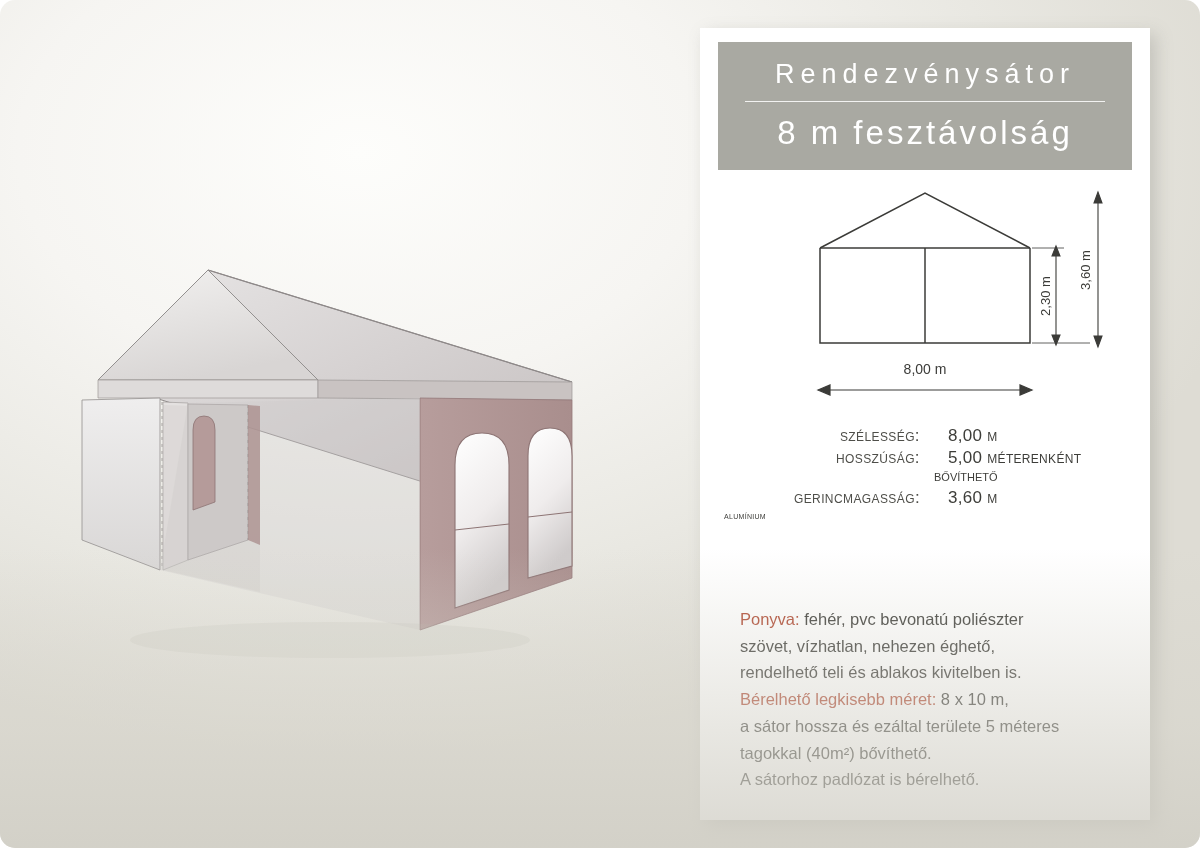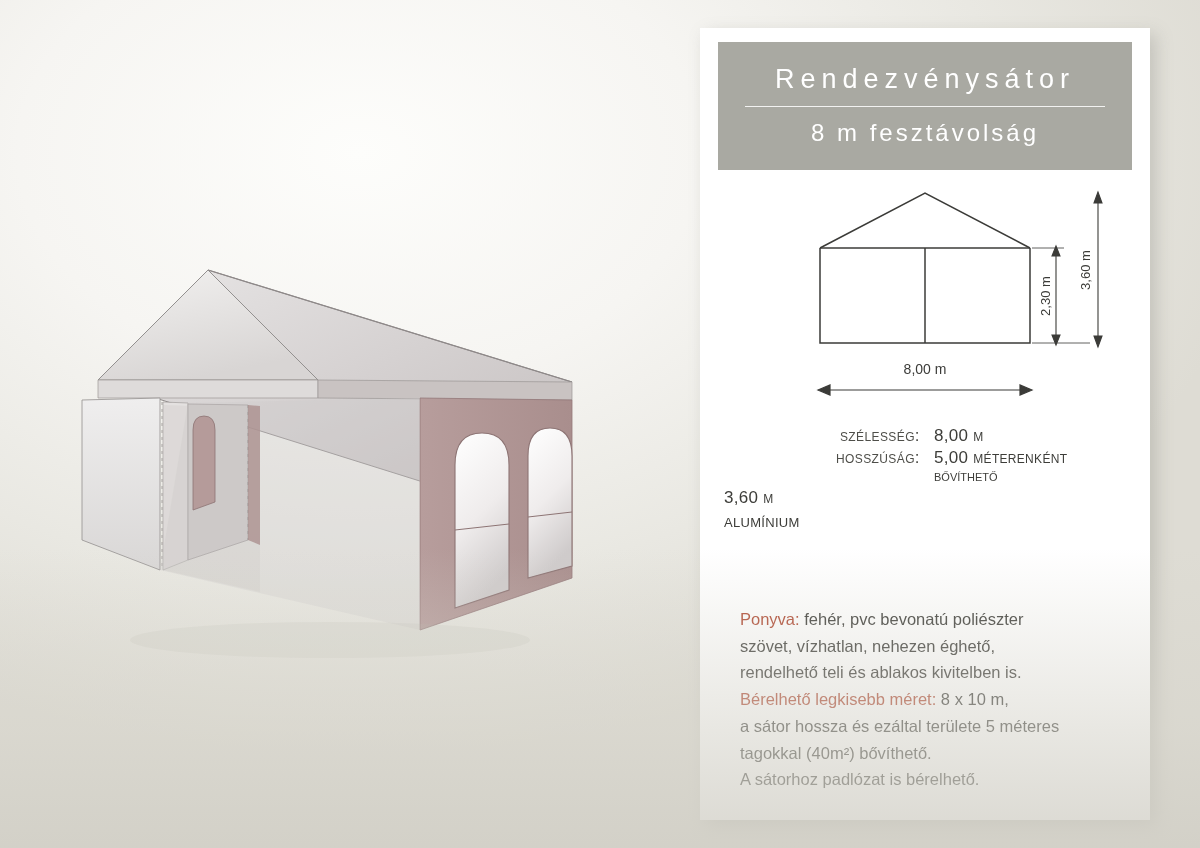--- a/index.html
+++ b/index.html
@@ -13,20 +13,21 @@
     background: #ffffff;
     overflow: hidden;
   }
   .page {
     position: relative;
     width: 1200px;
     height: 848px;
     background:
       radial-gradient(ellipse 900px 600px at 30% 18%, #fdfdfb 0%, #f6f5f2 38%, #e9e8e2 72%, #dedcd4 100%);
     overflow: hidden;
+    border-radius: 15px;
   }
   .page::after {
     content: "";
     position: absolute;
     left: 0; right: 0; bottom: 0;
     height: 300px;
     background: linear-gradient(180deg, rgba(222,220,212,0) 0%, rgba(214,212,203,0.55) 60%, rgba(208,206,197,0.8) 100%);
     pointer-events: none;
   }
 
@@ -70,21 +71,21 @@
     line-height: 1.1;
     padding-bottom: 12px;
     white-space: nowrap;
   }
   .title-rule {
     width: 360px;
     height: 1px;
     background: rgba(255,255,255,0.85);
   }
   .card-subtitle {
-    font-size: 24px;
+    font-size: 33px;
     letter-spacing: 3px;
     padding-top: 12px;
     white-space: nowrap;
   }
 
   
   .drawing {
     position: absolute;
     left: 20px;
     top: 150px;
@@ -102,36 +103,36 @@
     color: #4a4a46;
   }
   .spec-row {
     display: flex;
     align-items: baseline;
     margin-bottom: 2px;
   }
   .spec-label {
     width: 196px;
     text-align: right;
-    padding-right: 14px;
+    padding-right: 28px;
     font-size: 17px;
     font-variant: small-caps;
     text-transform: lowercase;
     letter-spacing: 0.4px;
     color: #4e4e49;
   }
   .spec-value {
     font-size: 17px;
     font-variant: small-caps;
     text-transform: lowercase;
     letter-spacing: 0.3px;
     color: #3d3d39;
   }
   .spec-value.small {
-    font-size: 19px;
+    font-size: 10px;
   }
   .spec-cont {
     width: 100%;
     padding-left: 210px;
     font-size: 16px;
     font-variant: small-caps;
     text-transform: lowercase;
     color: #3d3d39;
     margin-top: -3px;
     margin-bottom: 3px;
@@ -280,20 +281,21 @@
       <div class="spec-row">
         <div class="spec-label">Szélesség:</div>
         <div class="spec-value">8,00 m</div>
       </div>
       <div class="spec-row">
         <div class="spec-label">Hosszúság:</div>
         <div class="spec-value">5,00 méterenként</div>
       </div>
       <div class="spec-cont">bővíthető</div>
       <div class="spec-row">
+        <div class="spec-label">Gerincmagasság:</div>
         <div class="spec-value">3,60 m</div>
       </div>
       <div class="spec-row">
         <div class="spec-value small">alumínium</div>
       </div>
     </div>
 
     <div class="notes">
       <p>
         <span class="accent">Ponyva:</span><span> fehér, pvc bevonatú poliészter</span>

